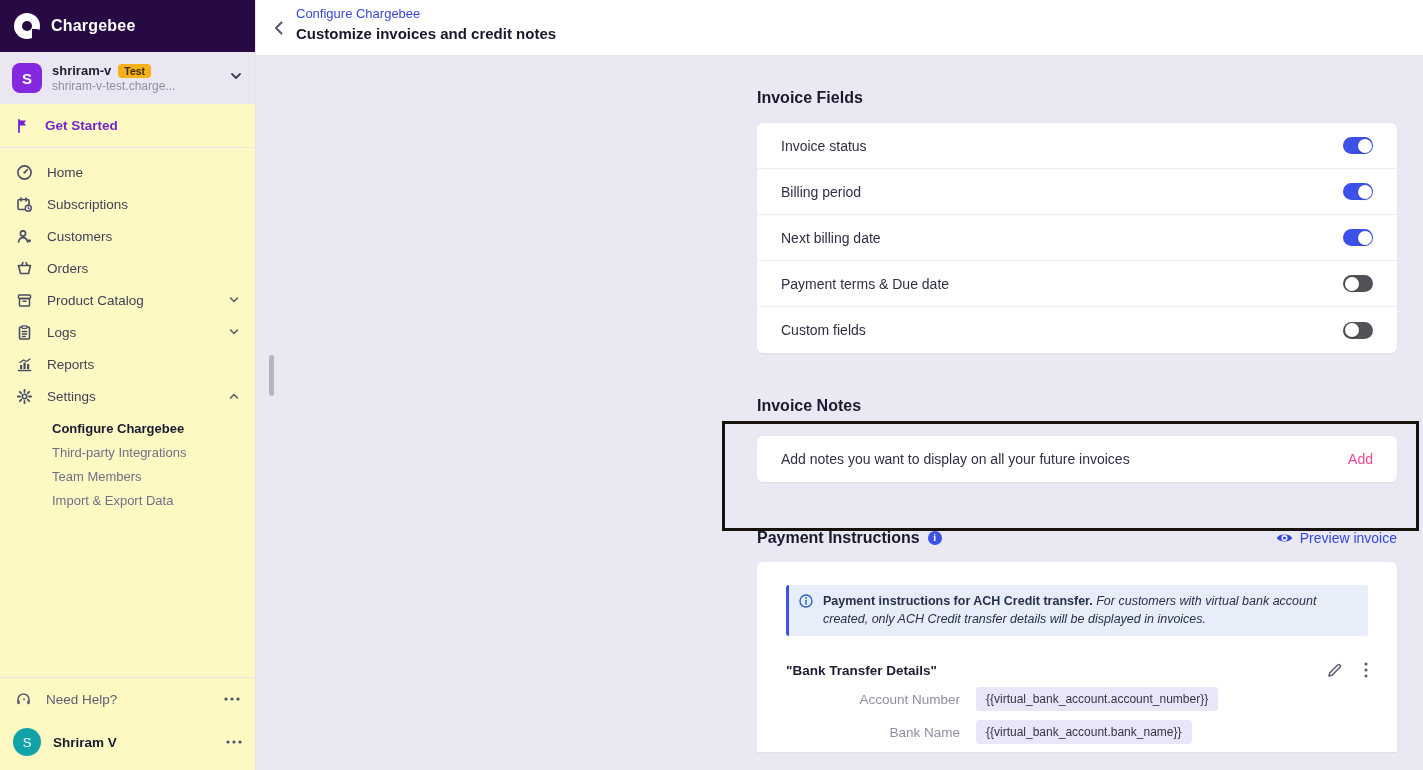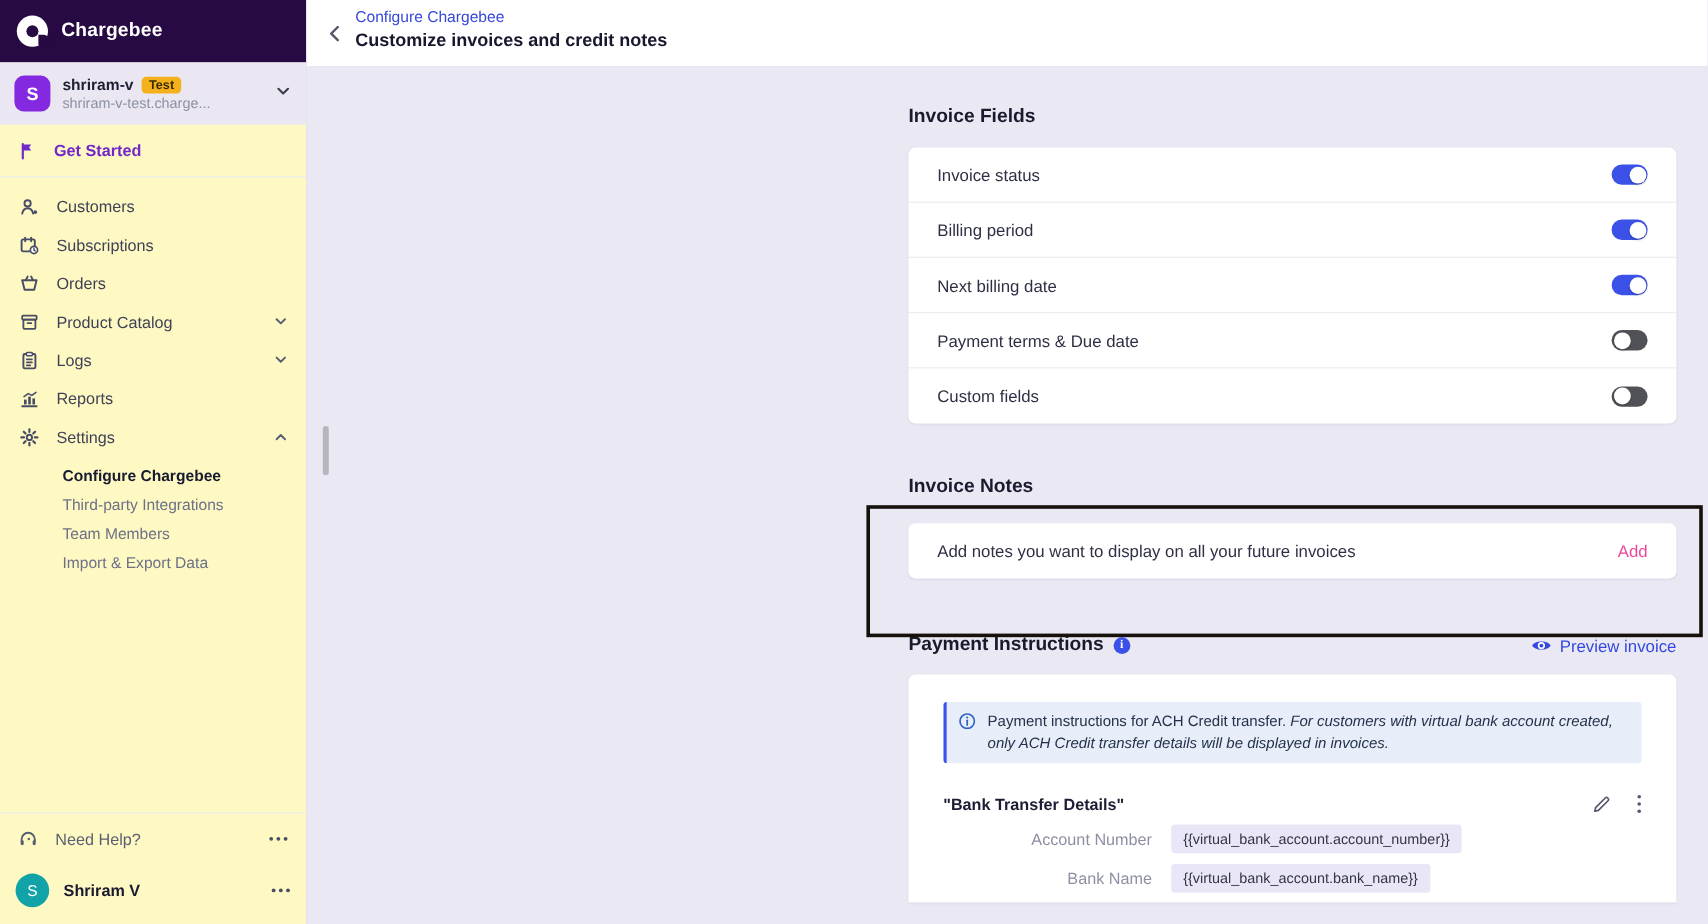--- a/index.html
+++ b/index.html
@@ -98,21 +98,21 @@
   .info-dot { width:14px; height:14px; border-radius:50%; background:#3b51e8; color:#fff; font-size:10px;
               font-weight:700; display:flex; align-items:center; justify-content:center; margin-left:8px;
               font-family:"Liberation Serif", serif; }
   .preview-link { margin-left:auto; display:flex; align-items:center; gap:7px; color:#3448e0; font-size:14px; cursor:pointer; }
 
   .pay-card { margin-top:16px; height:190px; padding:23px 29px 0 29px; border-radius:6px 6px 0 0; }
   .banner { background:#e8edfa; border-left:3px solid #3b51e8; border-radius:3px; padding:7px 14px 8px 10px;
             display:flex; gap:10px; }
   .banner-icon { flex:none; margin-top:2px; color:#2f62c4; }
   .banner-text { font-size:12.5px; line-height:18px; color:#243249; }
-  .banner-text .b { font-weight:400; }
+  .banner-text .b { font-weight:700; }
   .banner-text .i { font-style:italic; }
 
   .bank-head { margin-top:26px; display:flex; align-items:center; }
   .bank-title { font-size:13.5px; font-weight:700; color:#1c1d33; }
   .bank-actions { margin-left:auto; display:flex; align-items:center; gap:22px; color:#54576b; }
   .icon-btn { display:flex; cursor:pointer; }
 
   .field-row { display:flex; align-items:center; margin-top:9px; }
   .field-label { width:190px; padding-right:16px; text-align:right; font-size:13.5px; color:#8d90a2; flex:none; }
   .chip { background:#e9e7f7; border-radius:3px; padding:5px 10px; font-size:12px; color:#33354a; }
@@ -148,42 +148,52 @@
       <svg width="16" height="16" viewBox="0 0 16 16">
           <path d="M4 2v12" stroke="currentColor" stroke-width="1.8" stroke-linecap="round"></path>
           <path d="M4 2.5h7l-1.8 2.5L11 7.5H4z" fill="currentColor"></path>
         </svg>
     </span>
     <span>Get Started</span>
   </div>
 
   <div class="nav">
 
-
-    <div class="nav-item">
-      <span class="nicon">
-        <svg width="17" height="17" viewBox="0 0 17 17">
-            <circle cx="7" cy="5.5" r="2.6" fill="none" stroke="currentColor" stroke-width="1.6"></circle>
-            <path d="M2.5 14c.6-3 2.4-4.4 4.5-4.4S11 11 11.6 14" fill="none" stroke="currentColor" stroke-width="1.6" stroke-linecap="round"></path>
-            <circle cx="13.4" cy="12.8" r="1.5" fill="currentColor"></circle>
-          </svg>
-      </span>
-      <span>Customers</span>
+    <div class="nav-item">
+      <span class="nicon">
+        <svg width="17" height="17" viewBox="0 0 17 17">
+            <circle cx="8.5" cy="8.5" r="6.6" fill="none" stroke="currentColor" stroke-width="1.6"></circle>
+            <path d="M8.5 8.5L11.5 5.5" stroke="currentColor" stroke-width="1.6" stroke-linecap="round"></path>
+            <circle cx="8.5" cy="8.5" r="1.1" fill="currentColor"></circle>
+          </svg>
+      </span>
+      <span>Home</span>
     </div>
 
     <div class="nav-item">
       <span class="nicon">
         <svg width="17" height="17" viewBox="0 0 17 17">
             <rect x="2" y="3.5" width="11" height="10" rx="1.5" fill="none" stroke="currentColor" stroke-width="1.6"></rect>
             <path d="M5 2v3M10 2v3" stroke="currentColor" stroke-width="1.6" stroke-linecap="round"></path>
             <circle cx="12.3" cy="12.3" r="3" fill="#fff" stroke="currentColor" stroke-width="1.4"></circle>
             <path d="M12.3 10.9v1.5l1 .7" fill="none" stroke="currentColor" stroke-width="1.2" stroke-linecap="round"></path>
           </svg>
       </span>
       <span>Subscriptions</span>
+    </div>
+
+    <div class="nav-item">
+      <span class="nicon">
+        <svg width="17" height="17" viewBox="0 0 17 17">
+            <circle cx="7" cy="5.5" r="2.6" fill="none" stroke="currentColor" stroke-width="1.6"></circle>
+            <path d="M2.5 14c.6-3 2.4-4.4 4.5-4.4S11 11 11.6 14" fill="none" stroke="currentColor" stroke-width="1.6" stroke-linecap="round"></path>
+            <circle cx="13.4" cy="12.8" r="1.5" fill="currentColor"></circle>
+          </svg>
+      </span>
+      <span>Customers</span>
     </div>
 
 
     <div class="nav-item">
       <span class="nicon">
         <svg width="17" height="17" viewBox="0 0 17 17">
             <path d="M2.5 5.5l2 8h8l2-8z" fill="none" stroke="currentColor" stroke-width="1.6" stroke-linejoin="round"></path>
             <path d="M5.5 5.5L7 2.5M11.5 5.5L10 2.5" stroke="currentColor" stroke-width="1.6" stroke-linecap="round"></path>
           </svg>
       </span>

